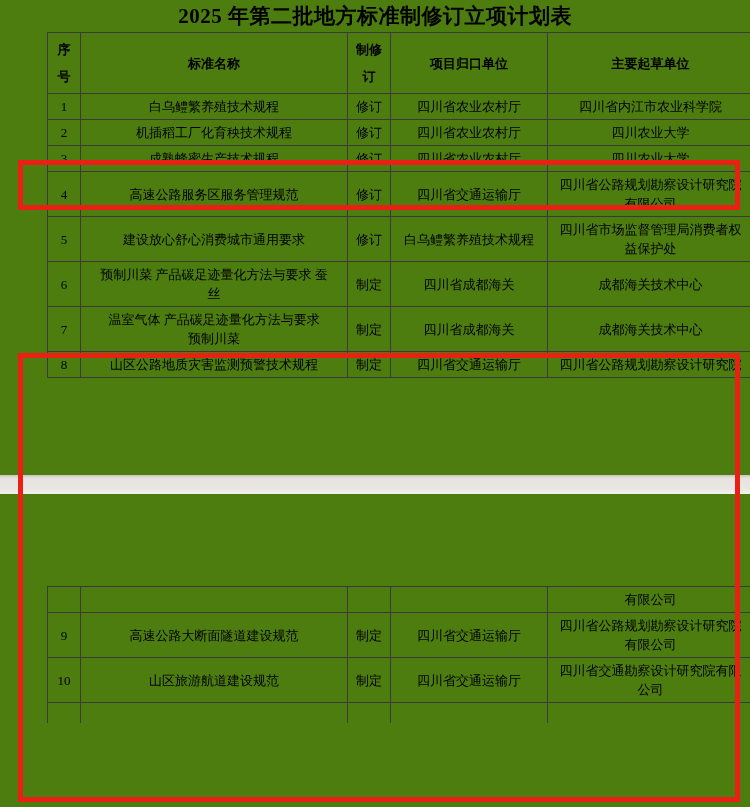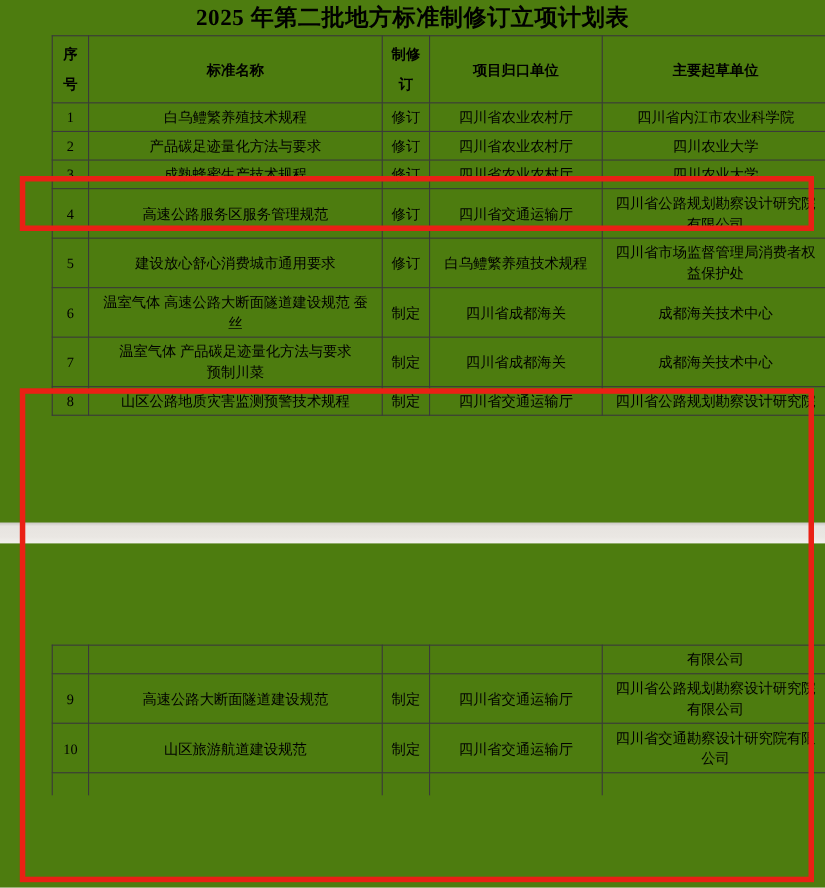--- a/index.html
+++ b/index.html
@@ -97,21 +97,21 @@
     <tbody id="tbody1">
         <tr>
     <td>1</td>
     <td>白乌鳢繁养殖技术规程</td>
     <td>修订</td>
     <td>四川省农业农村厅</td>
     <td>四川省内江市农业科学院</td>
   </tr>
         <tr>
     <td>2</td>
-    <td>产品碳足迹量化方法与要求</td>
+    <td>机插稻工厂化育秧技术规程</td>
     <td>修订</td>
     <td>四川省农业农村厅</td>
     <td>四川农业大学</td>
   </tr>
         <tr>
     <td>3</td>
     <td>成熟蜂蜜生产技术规程</td>
     <td>修订</td>
     <td>四川省农业农村厅</td>
     <td>四川农业大学</td>
@@ -127,21 +127,21 @@
         <tr>
     <td>5</td>
     <td>建设放心舒心消费城市通用要求</td>
     <td>修订</td>
     <td>白乌鳢繁养殖技术规程</td>
     <td>四川省市场监督管理局消费者权
 益保护处</td>
   </tr>
         <tr>
     <td>6</td>
-    <td>温室气体 高速公路大断面隧道建设规范 蚕
+    <td>预制川菜 产品碳足迹量化方法与要求 蚕
 丝</td>
     <td>制定</td>
     <td>四川省成都海关</td>
     <td>成都海关技术中心</td>
   </tr>
         <tr>
     <td>7</td>
     <td>温室气体 产品碳足迹量化方法与要求
 预制川菜</td>
     <td>制定</td>

